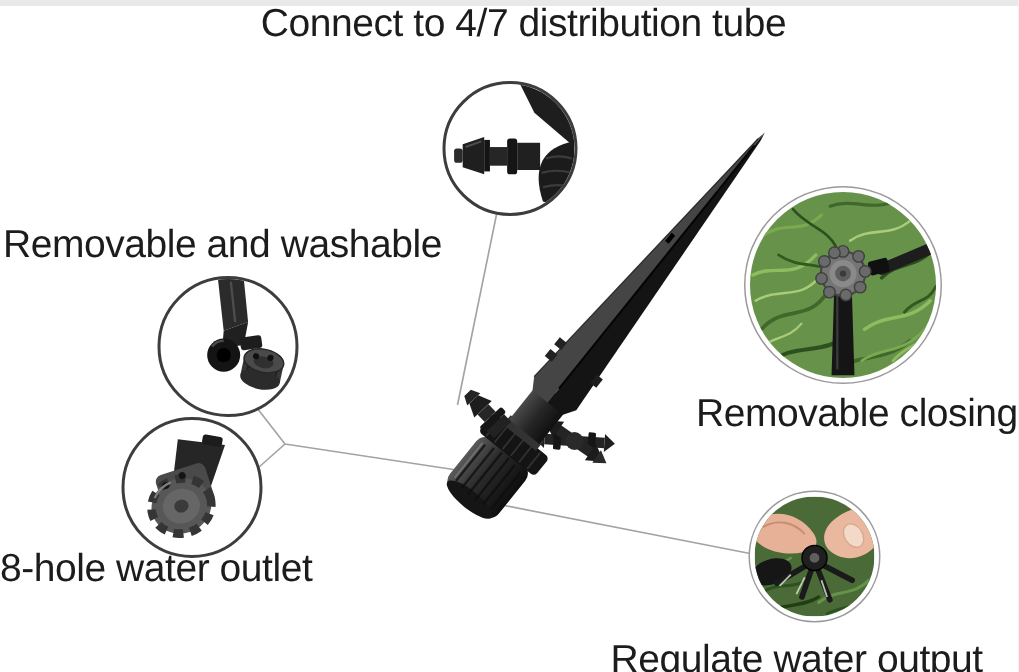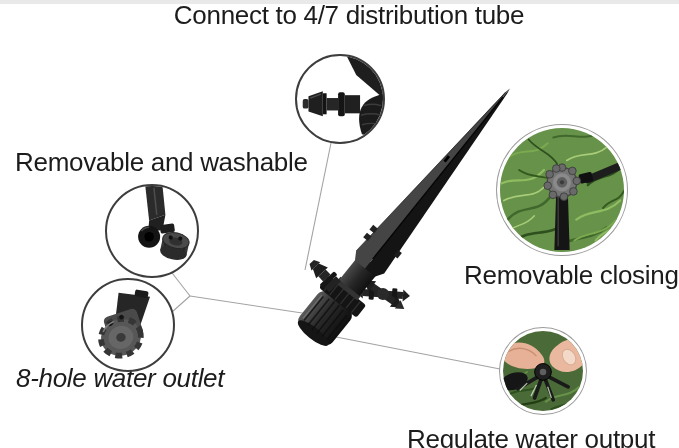--- a/index.html
+++ b/index.html
@@ -98,22 +98,22 @@
         <path d="M -18 -96 L -1 -313" stroke="#000000" stroke-width="0.8" opacity="0.6"></path>
         <rect x="-6.5" y="-228" width="3" height="7" fill="#000000"></rect>
         <rect x="-21" y="-117" width="6" height="6" fill="#222222"></rect>
         <rect x="-21" y="-127" width="6" height="6" fill="#222222"></rect>
         <rect x="14" y="-123" width="5" height="7" fill="#1d1d1d"></rect>
       </g>
     </g>
   </svg>
 
   <div class="label center" style="left:349px;top:-3px;">Connect to 4/7 distribution tube</div>
-  <div class="label" style="left:15px;top:144px;text-align:right;">Removable and washable</div>
-  <div class="label" style="left:16px;top:360px;font-style:italic;">8-hole water outlet</div>
+  <div class="label" style="left:2px;top:144px;text-align:right;">Removable and washable</div>
+  <div class="label" style="left:0px;top:360px;">8-hole water outlet</div>
   <div class="label" style="left:464px;top:257px;">Removable closing</div>
   <div class="label" style="left:407px;top:421px;">Regulate water output</div>
 
   <div class="photo-circle ring-dark" style="left:295px;top:50px;width:90px;height:90px;">
     <svg viewBox="0 0 90 90">
       <polygon points="52,0 90,0 90,44 62,20" fill="#1e1e1e"></polygon>
       <path d="M 90 40 C 68 44 60 58 68 82 L 90 88 Z" fill="#1b1b1b"></path>
       <path d="M 70 52 C 76 50 82 50 88 52 M 67 62 C 74 60 81 60 88 62 M 68 72 C 75 70 82 70 89 72" stroke="#3c3c3c" stroke-width="1.5" fill="none"></path>
       <rect x="6" y="45" width="6" height="10" rx="2" fill="#2c2c2c"></rect>
       <polygon points="12,42 27,37 27,63 12,58" fill="#1f1f1f"></polygon>

